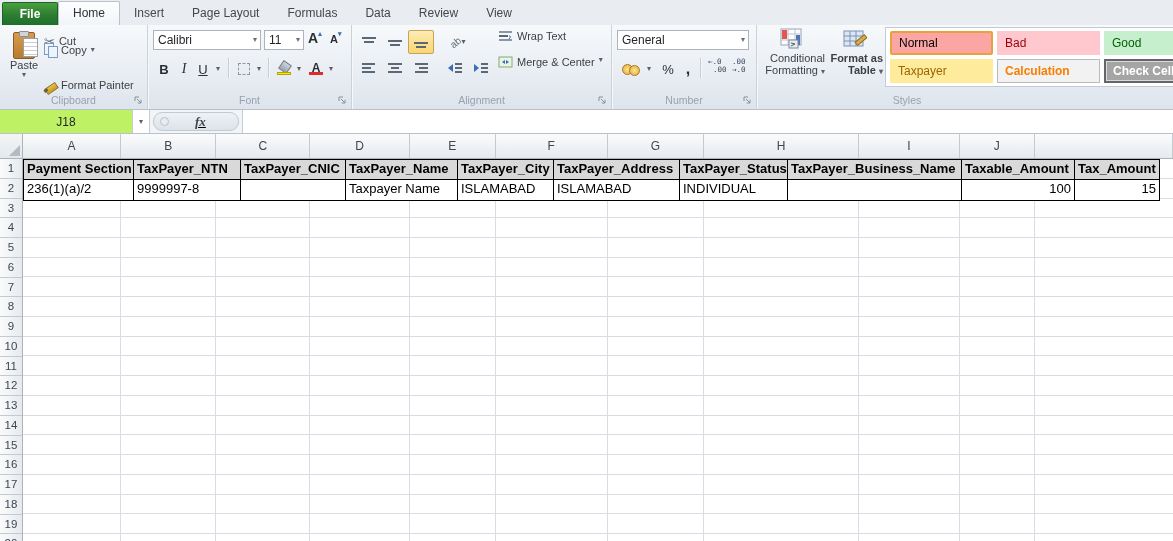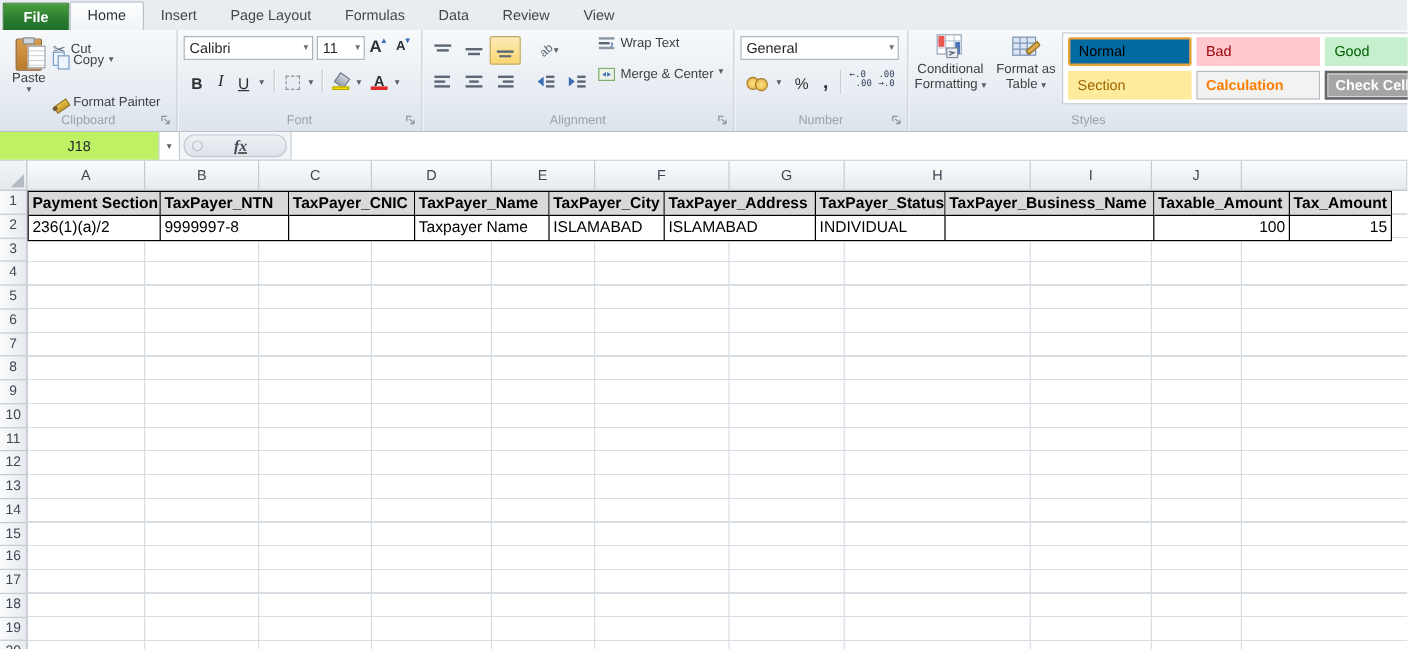--- a/index.html
+++ b/index.html
@@ -68,21 +68,21 @@
 
   
   .coin{display:inline-block;width:9px;height:9px;border-radius:50%;background:radial-gradient(#ffe489,#e0a93c);border:1px solid #a8791c;}
   .coin2{margin-left:-4px;margin-top:3px;}
   .pct{font-size:13px;color:#2b2f33;}
   .comma{font-size:16px;font-weight:bold;color:#2b2f33;}
   .decbtn{position:absolute;top:33px;display:flex;flex-direction:column;align-items:flex-start;font-family:"DejaVu Sans Mono",monospace;font-size:7.5px;line-height:8px;color:#33425c;}
 
   
   .big-btn{position:absolute;top:3px;display:flex;flex-direction:column;align-items:center;gap:2px;}
-  .big-btn .lbl{text-align:center;font-size:11px;line-height:12px;color:#3c3f43;}
+  .big-btn .lbl{text-align:right;font-size:11px;line-height:12px;color:#3c3f43;}
   .gallery{position:absolute;left:128px;top:2px;width:300px;height:60px;background:#fff;border:1px solid #c3cad2;box-sizing:border-box;}
   .style-cell{position:absolute;width:103px;height:24px;line-height:22px;box-sizing:border-box;padding:0 7px;font-size:12px;border:1px solid transparent;overflow:hidden;white-space:nowrap;}
   .style-cell.selected{border:2px solid #e7a33b;border-radius:2px;line-height:20px;}
   .style-cell.framed{border-color:#b8bcc0;}
   .style-cell.heavy{border:2px solid #646769;box-shadow:inset 0 0 0 1px #d9dadb;font-weight:bold;line-height:20px;}
   .style-cell.boldtxt{font-weight:bold;}
 
   
   .formula-row{position:absolute;left:0;top:110px;width:100%;height:24px;background:#f2f5f8;border-bottom:1px solid #b9c0c9;box-sizing:border-box;display:flex;align-items:stretch;}
   .name-box{width:132px;background:#bef264;border-right:1px solid #c6ccd4;display:flex;align-items:center;justify-content:center;font-size:12px;color:#1f2327;}
@@ -358,36 +358,36 @@
             <line x1="15" y1="1" x2="15" y2="17" stroke="#b9c5d1"></line>
           <line x1="1" y1="6" x2="21" y2="6" stroke="#b9c5d1"></line>
             <line x1="1" y1="12" x2="21" y2="12" stroke="#b9c5d1"></line>
           <rect x="2" y="2" width="5" height="9" fill="#e8554f"></rect>
             <rect x="16" y="7" width="4" height="10" fill="#4f74b8"></rect>
           <rect x="9" y="12" width="9" height="8" fill="#e9edf2" stroke="#7d8b99"></rect>
             <path d="M11 15 l4 1 -4 2" stroke="#4a5b6c" fill="none"></path>
         </svg>
         <span class="lbl"><span>Conditional Formatting</span> <span class="arr">▾</span></span>
       </div>
-      <div class="big-btn" style="left:70px;width:56px;">
+      <div class="big-btn" style="left:70px;width:56px;font-weight:bold;">
         <svg width="24" height="22">
           <rect x="1" y="3" width="19" height="15" fill="#dce6f4" stroke="#7a93b4"></rect>
           <line x1="1" y1="8" x2="20" y2="8" stroke="#7a93b4"></line>
             <line x1="1" y1="13" x2="20" y2="13" stroke="#7a93b4"></line>
           <line x1="7" y1="3" x2="7" y2="18" stroke="#7a93b4"></line>
             <line x1="13" y1="3" x2="13" y2="18" stroke="#7a93b4"></line>
           <rect x="12" y="10" width="12" height="4" fill="#d8ab4e" stroke="#8f6d14" transform="rotate(-40 18 12)"></rect>
         </svg>
         <span class="lbl"><span>Format as Table</span> <span class="arr">▾</span></span>
       </div>
       <div class="gallery">
-        <div class="style-cell selected" style="left: 4px; top: 3px; background: #0369a1; color: rgb(0, 0, 0);">Normal</div>
+        <div class="style-cell selected" style="left: 4px; top: 3px; background: #fca5a5; color: rgb(0, 0, 0);">Normal</div>
         <div class="style-cell" style="left: 111px; top: 3px; background: rgb(255, 199, 206); color: rgb(156, 0, 6);">Bad</div>
         <div class="style-cell" style="left: 218px; top: 3px; background: rgb(198, 239, 206); color: rgb(0, 97, 0);">Good</div>
-        <div class="style-cell" style="left: 4px; top: 31px; background: rgb(255, 235, 156); color: rgb(156, 101, 0);">Section</div>
+        <div class="style-cell" style="left: 4px; top: 31px; background: rgb(255, 235, 156); color: rgb(156, 101, 0);">Taxpayer</div>
         <div class="style-cell framed boldtxt" style="left: 111px; top: 31px; background: rgb(242, 242, 242); color: rgb(250, 125, 0);">Calculation</div>
         <div class="style-cell heavy" style="left: 218px; top: 31px; background: rgb(165, 165, 165); color: rgb(255, 255, 255);">Check Cell</div>
       </div>
       <div class="group-label" style="left:0;right:116px;">Styles</div>
     </div>
   </div>
 
   <div class="formula-row">
     <div class="name-box">J18</div>
     <div class="name-arrow">▾</div>

